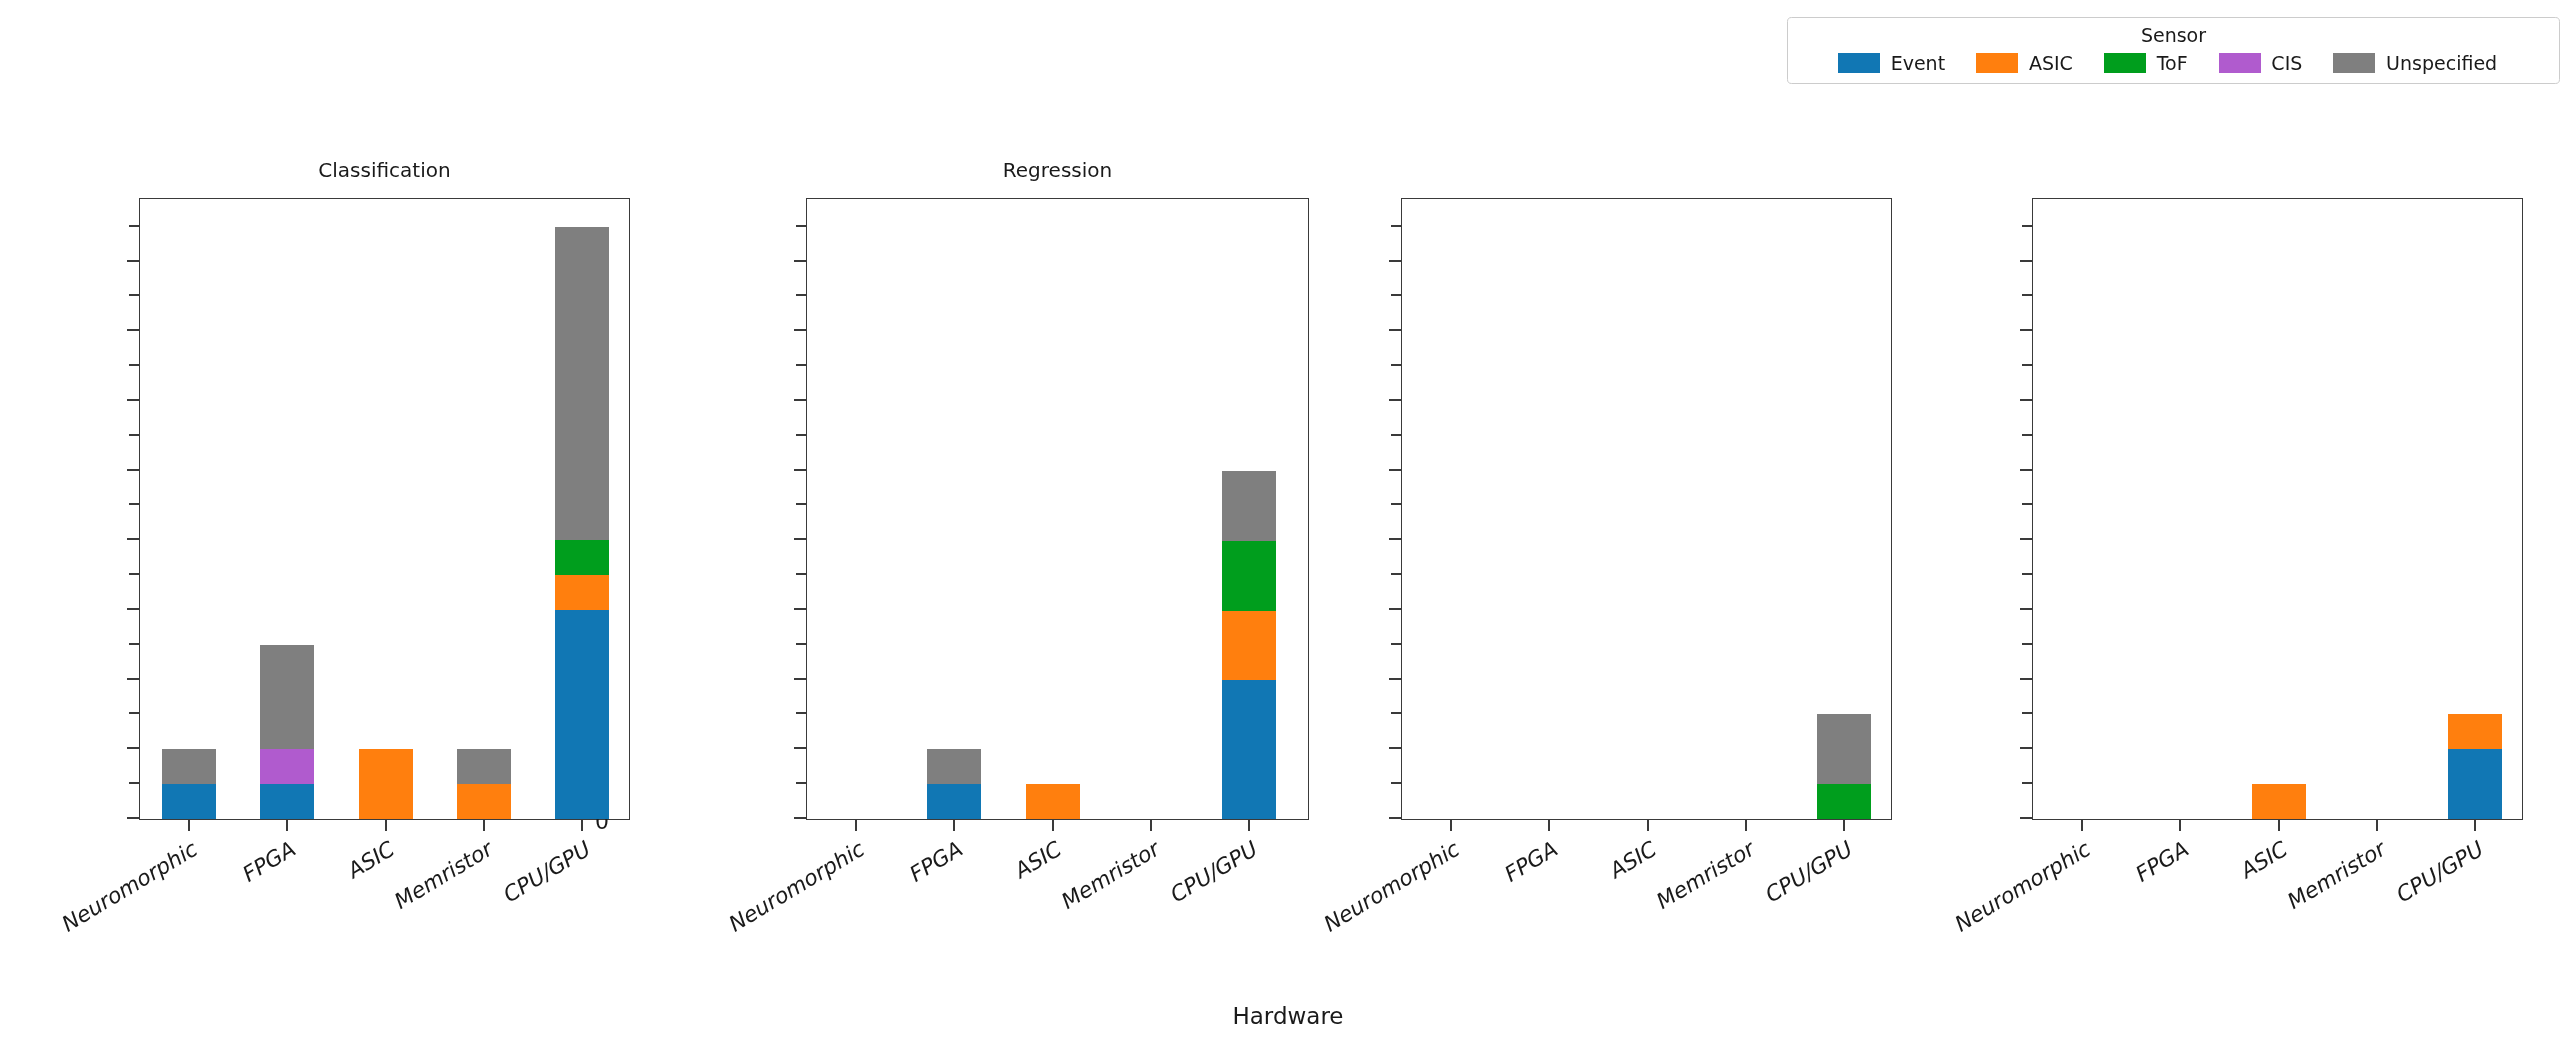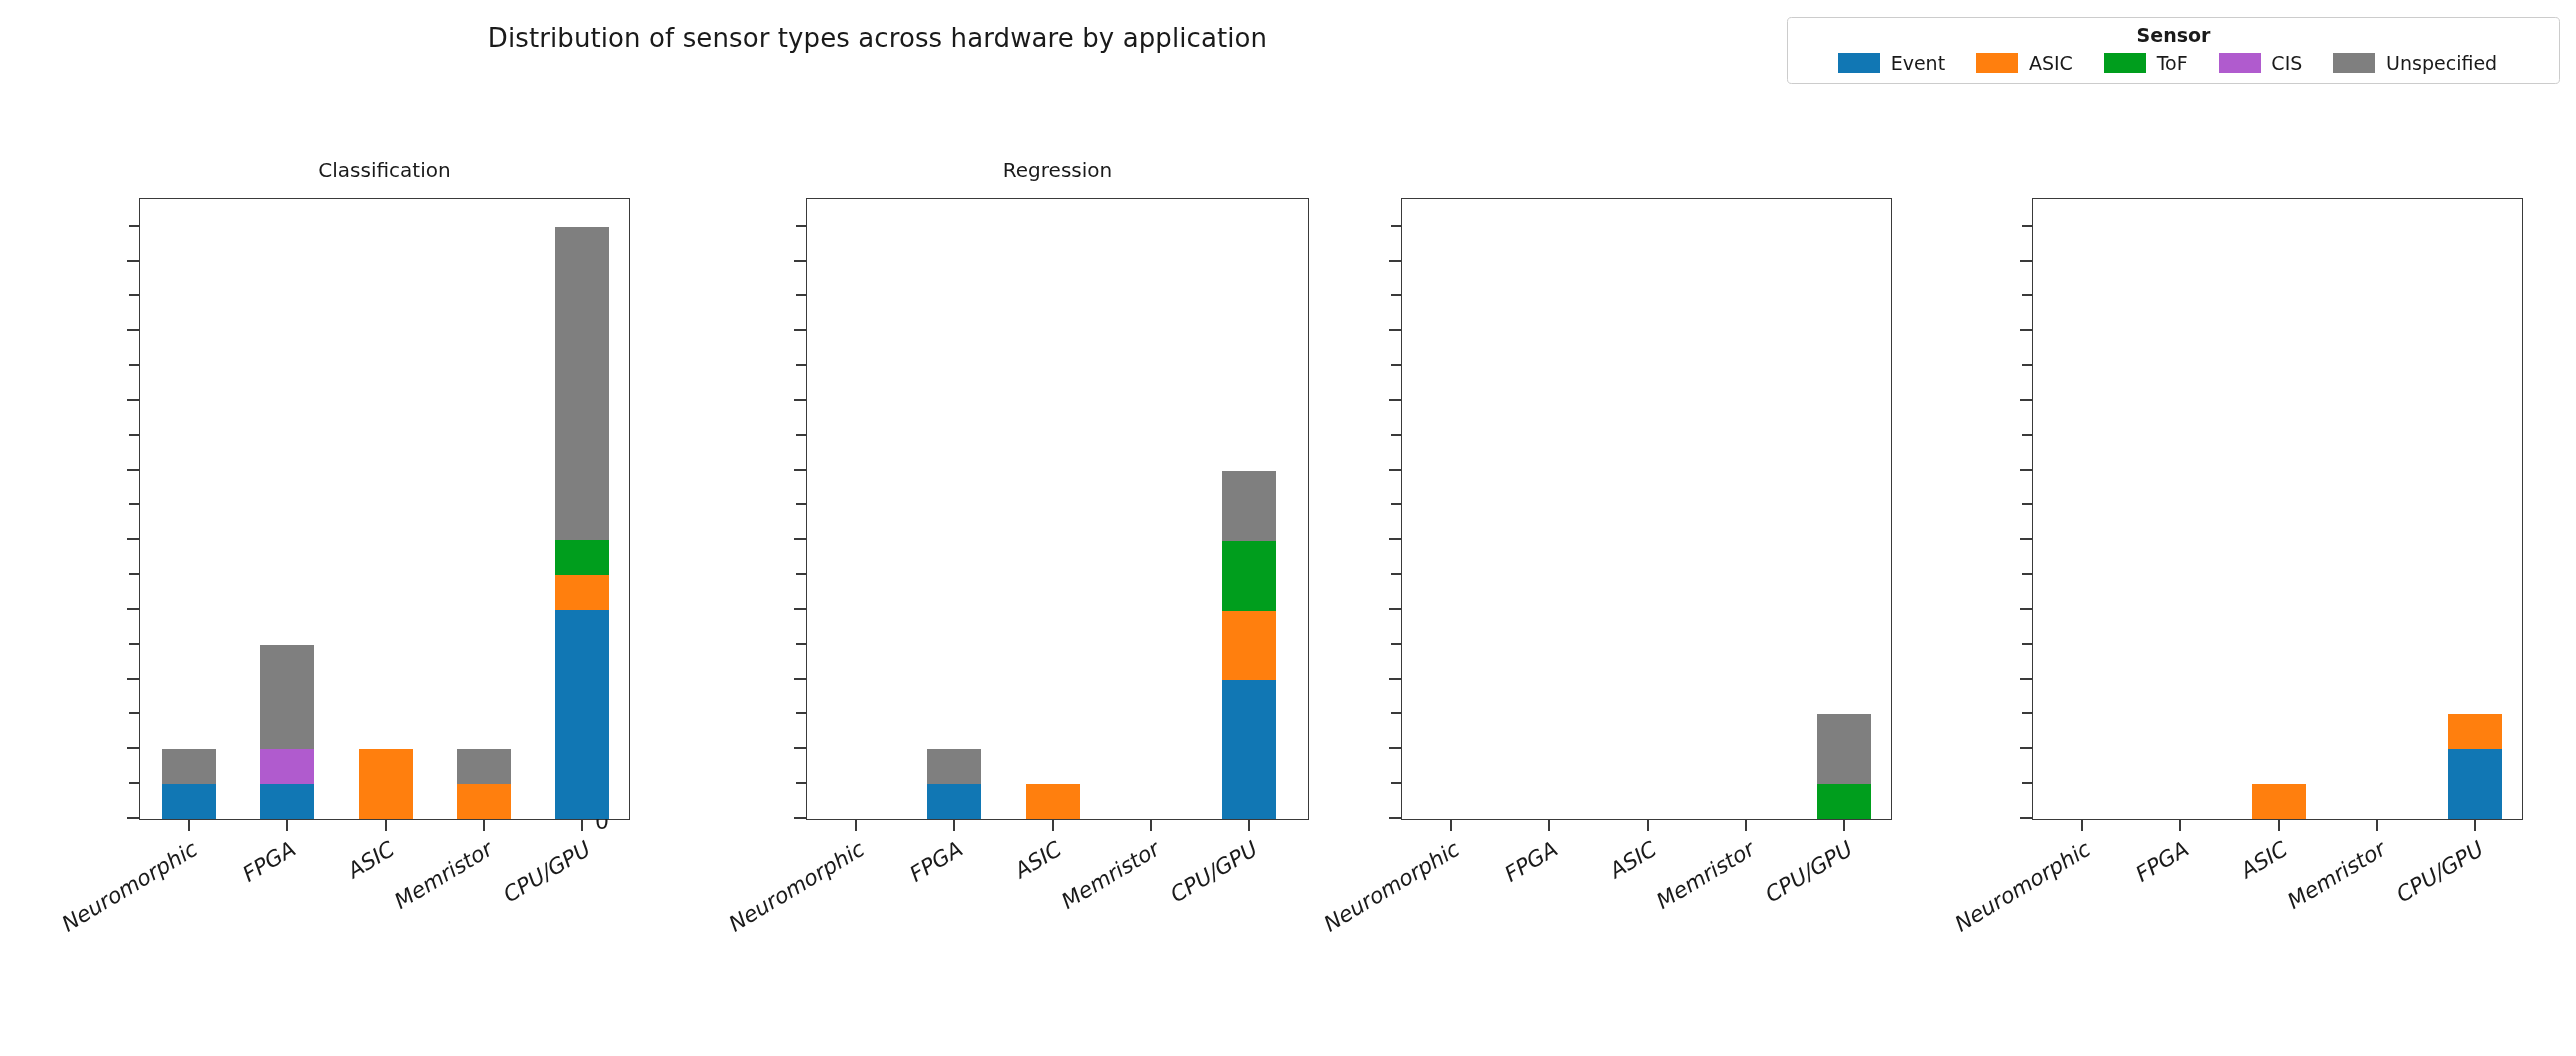--- a/index.html
+++ b/index.html
@@ -43,21 +43,20 @@
     border-radius: 4.6px;
     background: #ffffff;
     padding: 7px 10.8px 8.5px 10.8px;
   }
   #legend-title {
     text-align: center;
     font-size: 19px;
     color: #1a1a1a;
     line-height: 1.15;
     margin-bottom: 5.4px;
-    font-weight: bold;
   }
   #legend-entries {
     display: flex;
     flex-direction: row;
     align-items: center;
     justify-content: center;
     gap: 0px;
   }
   .legend-entry {
     display: flex;
@@ -166,21 +165,20 @@
     transform: rotate(-31deg);
     transform-origin: right top;
     text-align: right;
   }
 </style>
 </head>
 <body>
 
 <div id="figure">
 
-  <div id="suptitle">Distribution of sensor types across hardware by application</div>
 
   <div id="legend">
     <div id="legend-title">Sensor</div>
     <div id="legend-entries">
         <div class="legend-entry">
           <span class="legend-swatch" style="background: rgb(17, 119, 180);"></span>
           <span class="legend-label">Event</span>
         </div>
         <div class="legend-entry">
           <span class="legend-swatch" style="background: rgb(255, 127, 14);"></span>
@@ -194,20 +192,21 @@
           <span class="legend-swatch" style="background: rgb(176, 91, 206);"></span>
           <span class="legend-label">CIS</span>
         </div>
         <div class="legend-entry">
           <span class="legend-swatch" style="background: rgb(127, 127, 127);"></span>
           <span class="legend-label">Unspecified</span>
         </div>
       </div>
   </div>
 
+  <div id="xlabel">Hardware</div>
 
   <div id="panels">
       <div class="subplot" style="left: 139px; width: 491px;">
         <div class="subplot-title">Classification</div>
         <div class="plot-frame">
           <div class="yticklabel" style="bottom: auto; top: 622px;">0</div>
           <div class="yticklabel" style="bottom: auto; top: 552px;">2</div>
           <div class="yticklabel" style="bottom: auto; top: 483px;">4</div>
           <div class="yticklabel" style="bottom: auto; top: 413px;">6</div>
           <div class="yticklabel" style="bottom: auto; top: 343px;">8</div>

